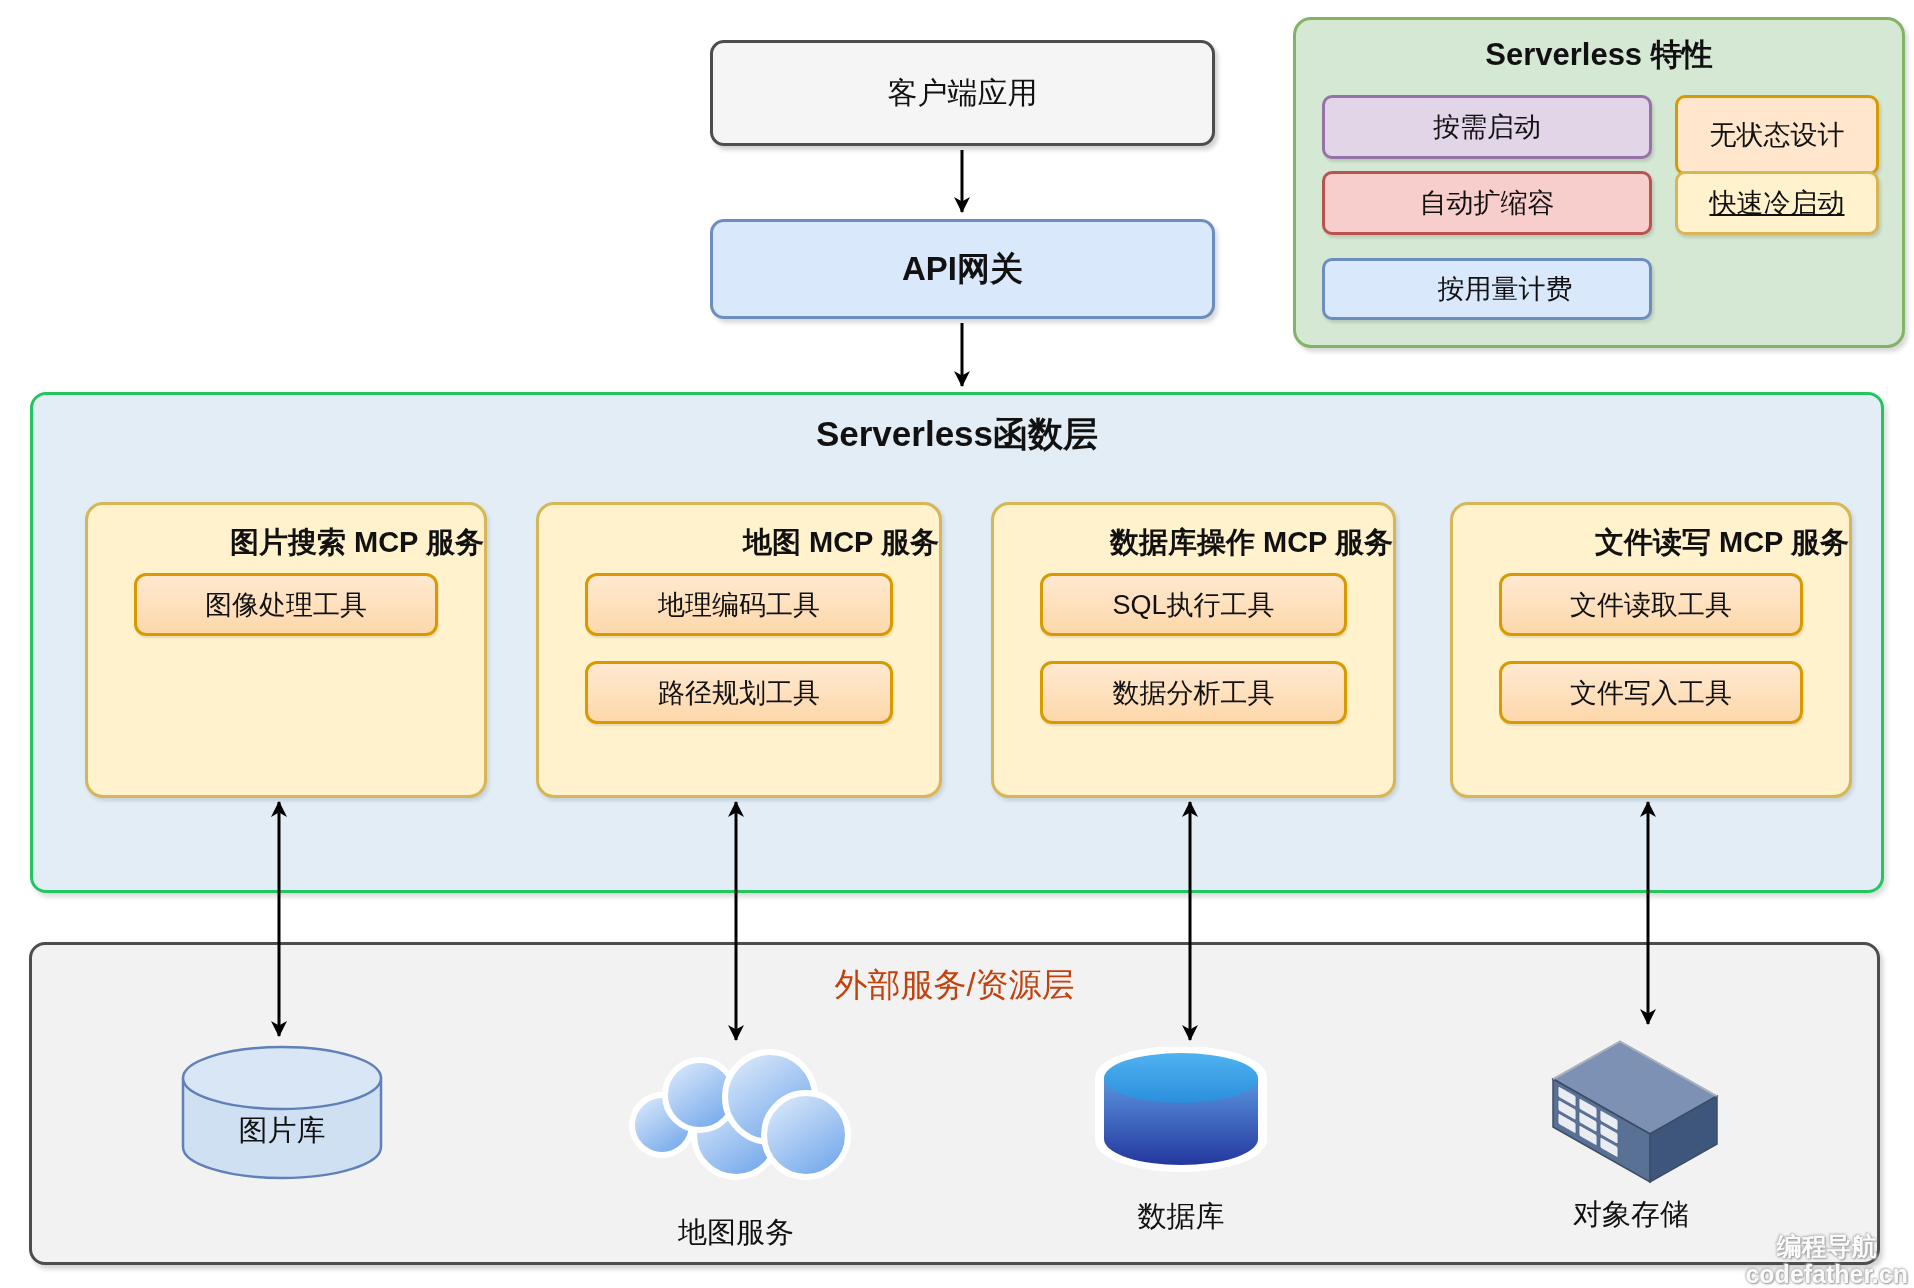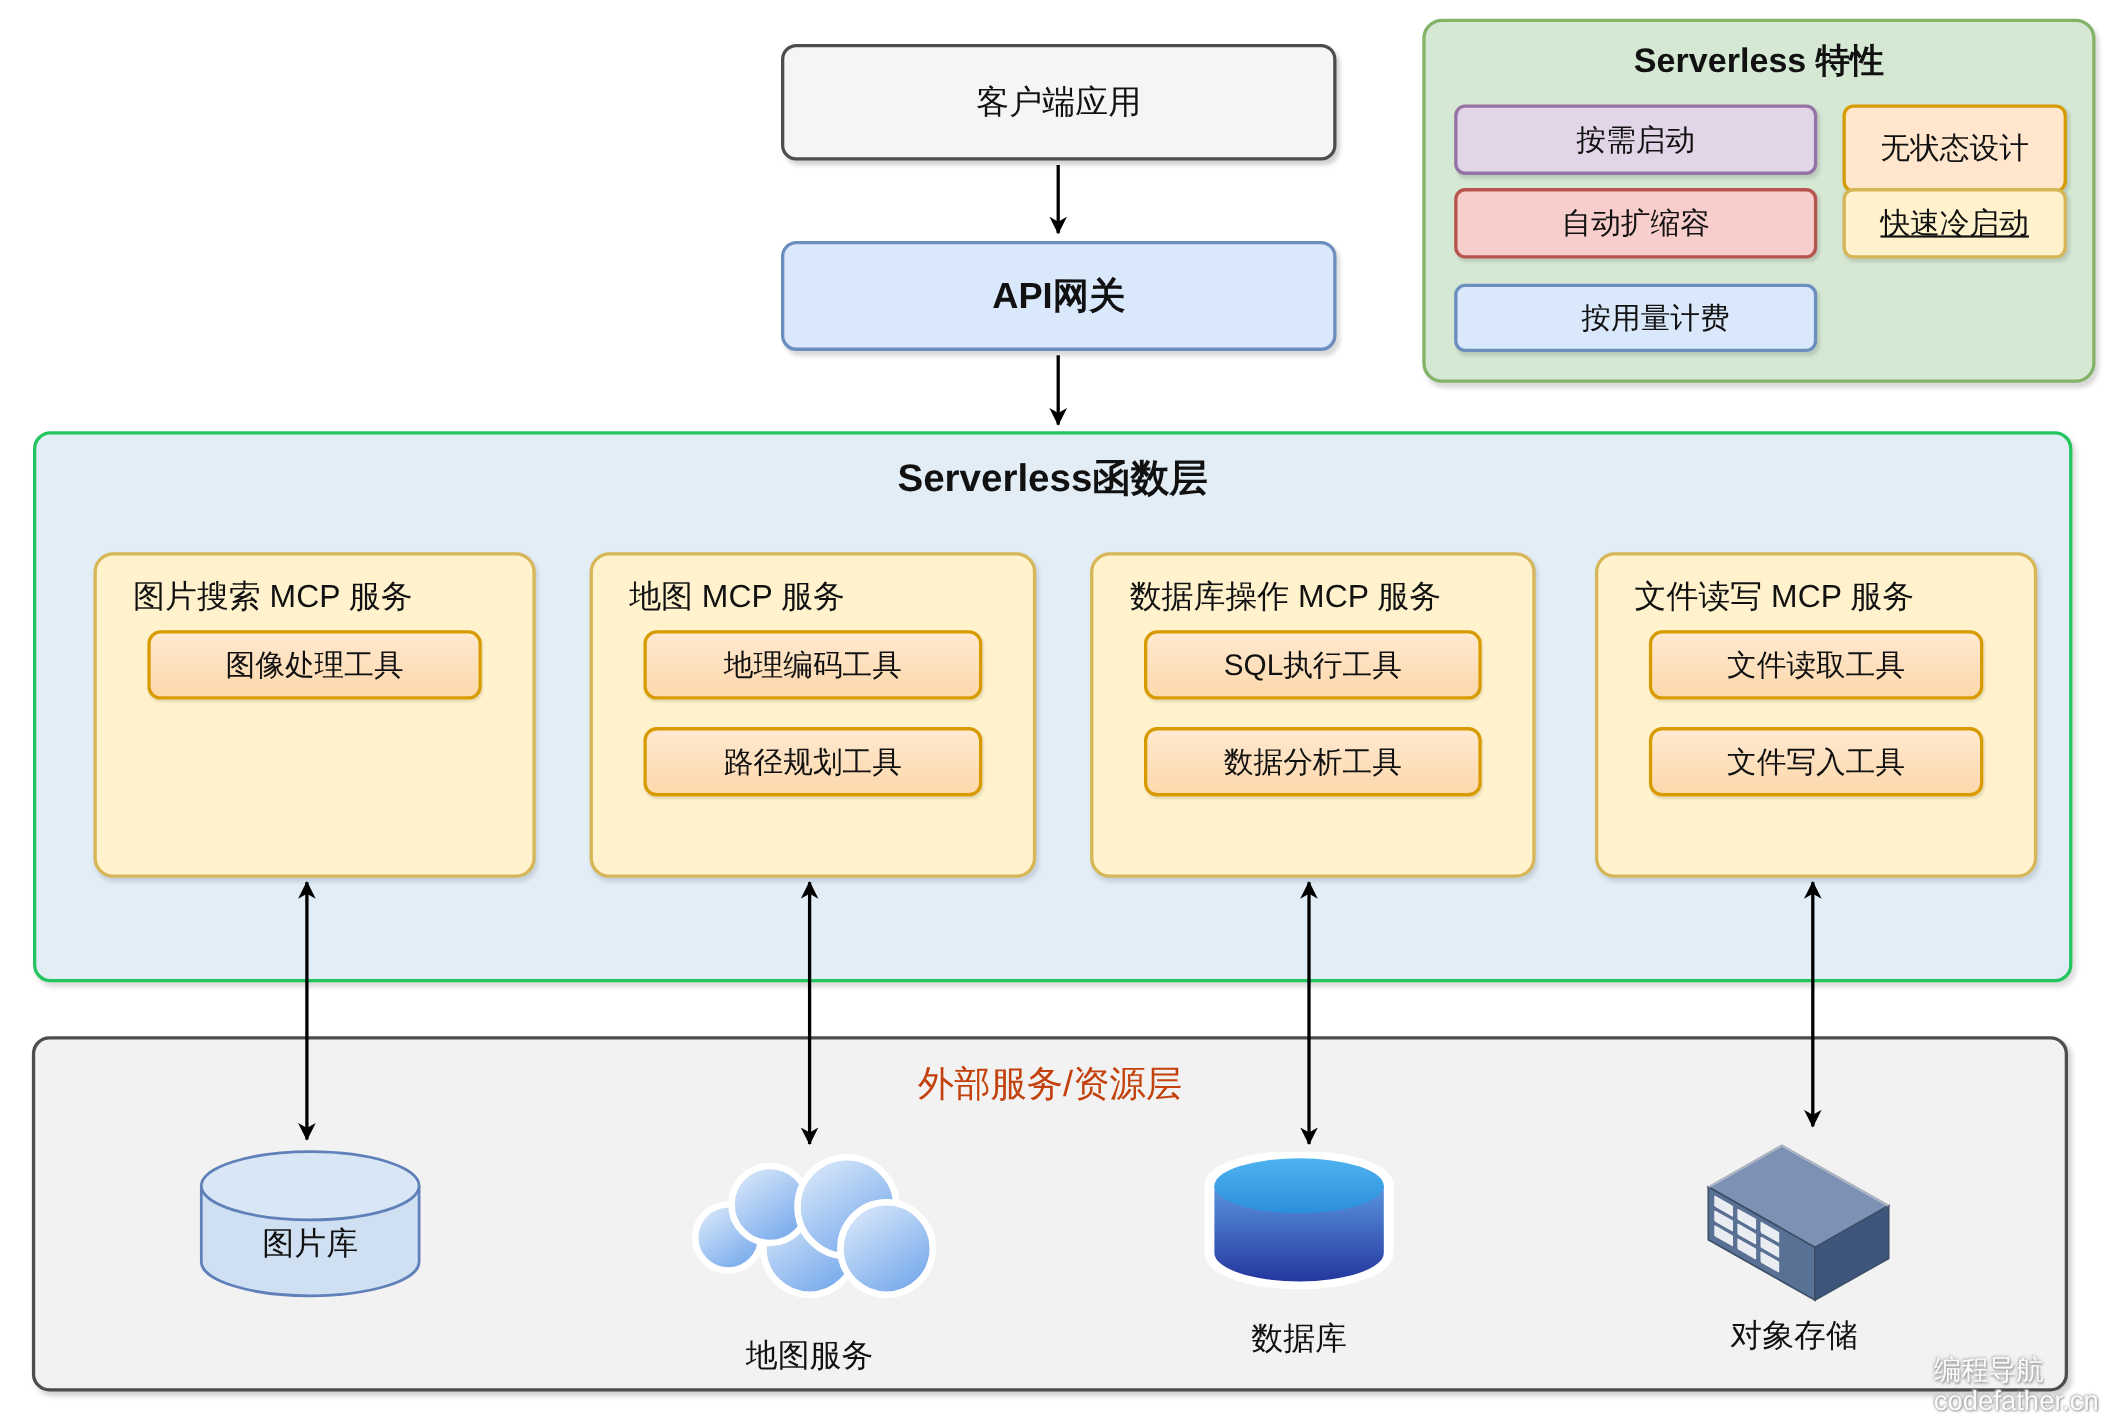--- a/index.html
+++ b/index.html
@@ -51,22 +51,22 @@
   }
   .function-title{position:absolute;left:0;top:16px;width:100%;text-align:center;
     font-size:35px;font-weight:700;}
   .service-card{position:absolute;top:107px;height:296px;background:#fff2cc;
     border:3px solid #d6b656;border-radius:18px;box-sizing:border-box;
     box-shadow:2px 3px 4px rgba(0,0,0,0.12);}
   .service-card.s1{left:52px;width:402px;}
   .service-card.s2{left:503px;width:406px;}
   .service-card.s3{left:958px;width:405px;}
   .service-card.s4{left:1417px;width:402px;padding-left:32px;}
-  .service-title{position:absolute;left:0;top:18px;width:100%;text-align:left;
-    font-size:29px;font-weight:400;white-space:nowrap;margin-left:33px;}
+  .service-title{position:absolute;left:0;top:18px;width:100%;text-align:right;
+    font-size:29px;font-weight:700;white-space:nowrap;}
   .tool{position:absolute;left:46px;right:46px;height:63px;border-radius:12px;
     border:3px solid #d79b00;background:linear-gradient(180deg,#ffe9d0 0%,#fdd8ab 100%);
     font-size:27px;box-sizing:border-box;box-shadow:1px 2px 2px rgba(0,0,0,0.10);}
   .tool.t1{top:68px;}
   .tool.t2{top:156px;}
 
   
   .external-layer{
     left:29px;top:942px;width:1851px;height:323px;background:#f2f2f2;
     border:3.5px solid #4d4d4d;border-radius:16px;
@@ -74,23 +74,23 @@
   }
   .external-title{position:absolute;left:0;top:18px;width:100%;text-align:center;
     font-size:33px;font-weight:400;color:#c2410c;}
   .res-label{position:absolute;font-size:29px;text-align:center;color:#111;}
   .icon-svg{position:absolute;}
 
   
   .overlay{position:absolute;left:0;top:0;width:1914px;height:1288px;pointer-events:none;}
 
   
-  .watermark{position:absolute;right:6px;bottom:0px;text-align:left;line-height:1.12;
+  .watermark{position:absolute;right:6px;bottom:0px;text-align:center;line-height:1.12;
     font-size:25px;color:rgba(255,255,255,0.95);
-    text-shadow:1px 1px 2px #9a9a9a,-1px -1px 2px #c4c4c4,0 0 3px #a9a9a9;}
+    text-shadow:1px 1px 2px #9a9a9a,-1px -1px 2px #c4c4c4,0 0 3px #a9a9a9;font-weight:bold;}
 </style>
 </head>
 <body>
 
 <div class="canvas">
 
   <div class="abs center client-box">
     <span>客户端应用</span>
   </div>
 

